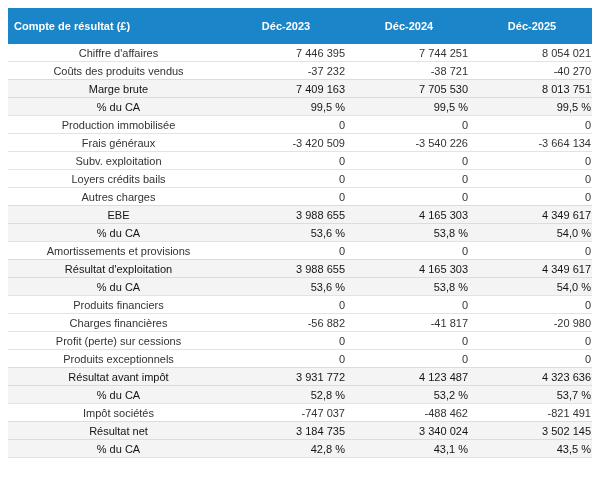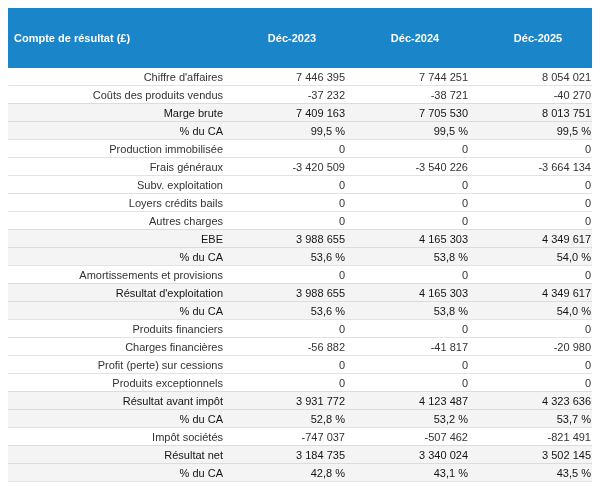--- a/index.html
+++ b/index.html
@@ -21,37 +21,37 @@
     font-size: 11px;
     border-bottom: 1px solid var(--border-color, #e3e3e3);
   }
   table.income col.c-label { width: 215px; }
   table.income col.c-num { width: 123px; }
   thead th {
     background: var(--header-bg, #1a85c8);
     color: var(--header-text, #ffffff);
     font-weight: bold;
     height: 28px;
-    padding: 16px;
+    padding: 4px;
     vertical-align: middle;
     white-space: nowrap;
   }
   thead th.label-cell { text-align: left; padding-left: 6px; }
   thead th.num-cell { text-align: center; padding-right: 1px; }
   tbody td {
     height: 17px;
     padding: 0;
     vertical-align: middle;
     border-top: 1px solid var(--border-color, #e3e3e3);
     color: var(--text-color, #333333);
     white-space: nowrap;
     background: #ffffff;
   }
   tbody tr:first-child td { border-top: none; }
-  tbody td.label-cell { text-align: right; padding-left: 6px; }
+  tbody td.label-cell { text-align: center; padding-left: 6px; }
   tbody td.num-cell { text-align: right; padding-right: 1px; }
   tbody tr.total td {
     background: var(--total-bg, #f4f4f4);
     font-weight: normal;
     color: #141414;
     border-top: 1px solid #dcdcdc;
   }
 </style>
 </head>
 <body>
@@ -190,21 +190,21 @@
         </tr>
         <tr class="total">
           <td class="label-cell">% du CA</td>
           <td class="num-cell">52,8 %</td>
           <td class="num-cell">53,2 %</td>
           <td class="num-cell">53,7 %</td>
         </tr>
         <tr>
           <td class="label-cell">Impôt sociétés</td>
           <td class="num-cell">-747 037</td>
-          <td class="num-cell">-507 462</td>
+          <td class="num-cell">-488 462</td>
           <td class="num-cell">-821 491</td>
         </tr>
         <tr class="total">
           <td class="label-cell">Résultat net</td>
           <td class="num-cell">3 184 735</td>
           <td class="num-cell">3 340 024</td>
           <td class="num-cell">3 502 145</td>
         </tr>
         <tr class="total">
           <td class="label-cell">% du CA</td>

